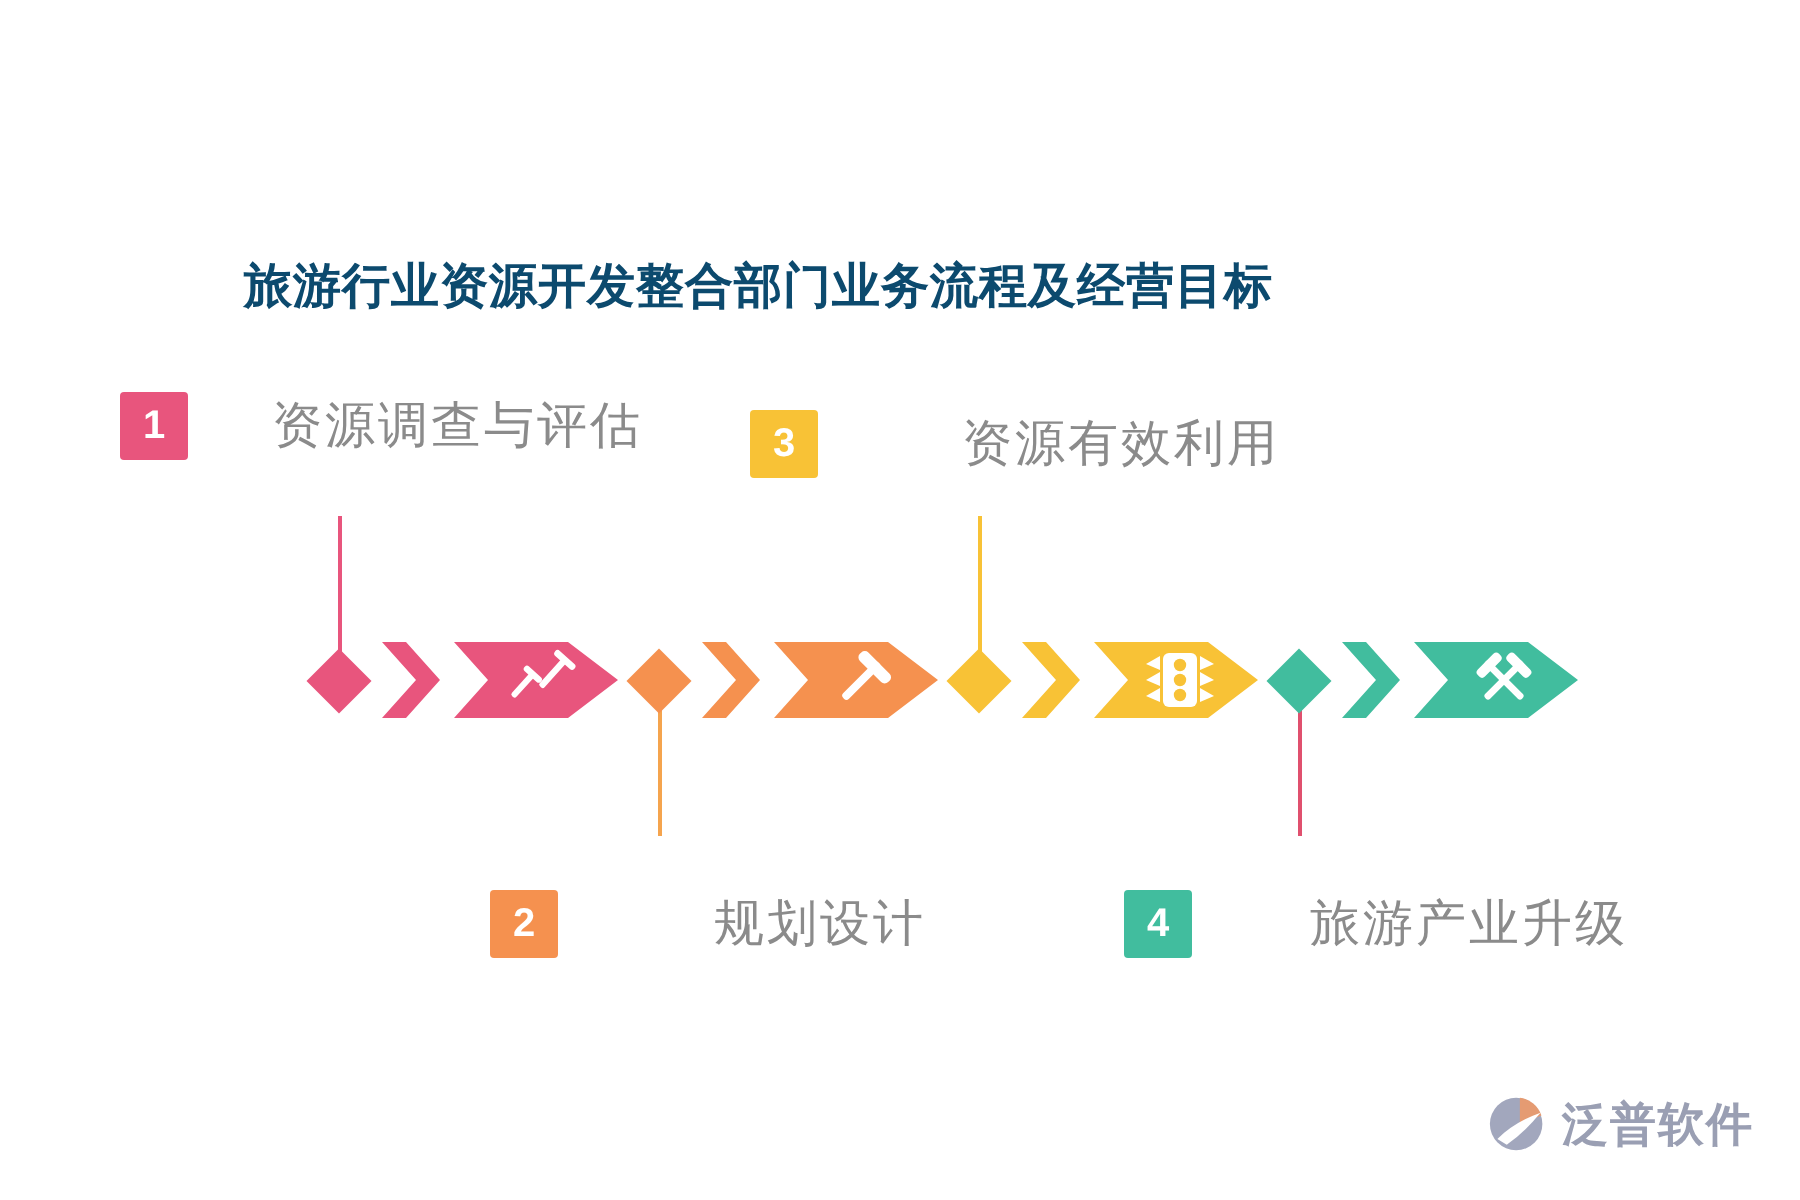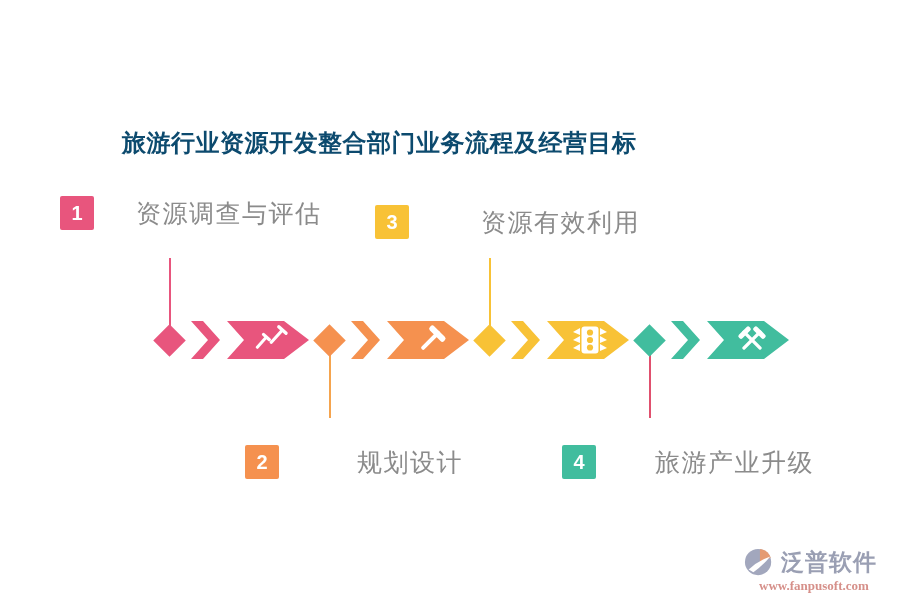--- a/index.html
+++ b/index.html
@@ -172,14 +172,13 @@
 
 <div class="brand">
   <div class="brand-row">
     <svg width="30" height="32" viewBox="0 0 32 34">
       <circle cx="15" cy="17" r="14" fill="#a2a7bd"></circle>
       <path d="M17,3 a14,14 0 0 1 11.5,9.5 L17,17 Z" fill="#e59b72"></path>
       <path d="M5,25 Q14,16 28,11 Q19,22 10,28 Z" fill="#ffffff"></path>
     </svg>
     <span class="brand-name" style="color: rgb(154, 159, 179);">泛普软件</span>
   </div>
-  <div class="brand-url" style="color: rgb(214, 144, 138);">www.fanpusoft.com</div>
 </div>
 
 </body></html>

